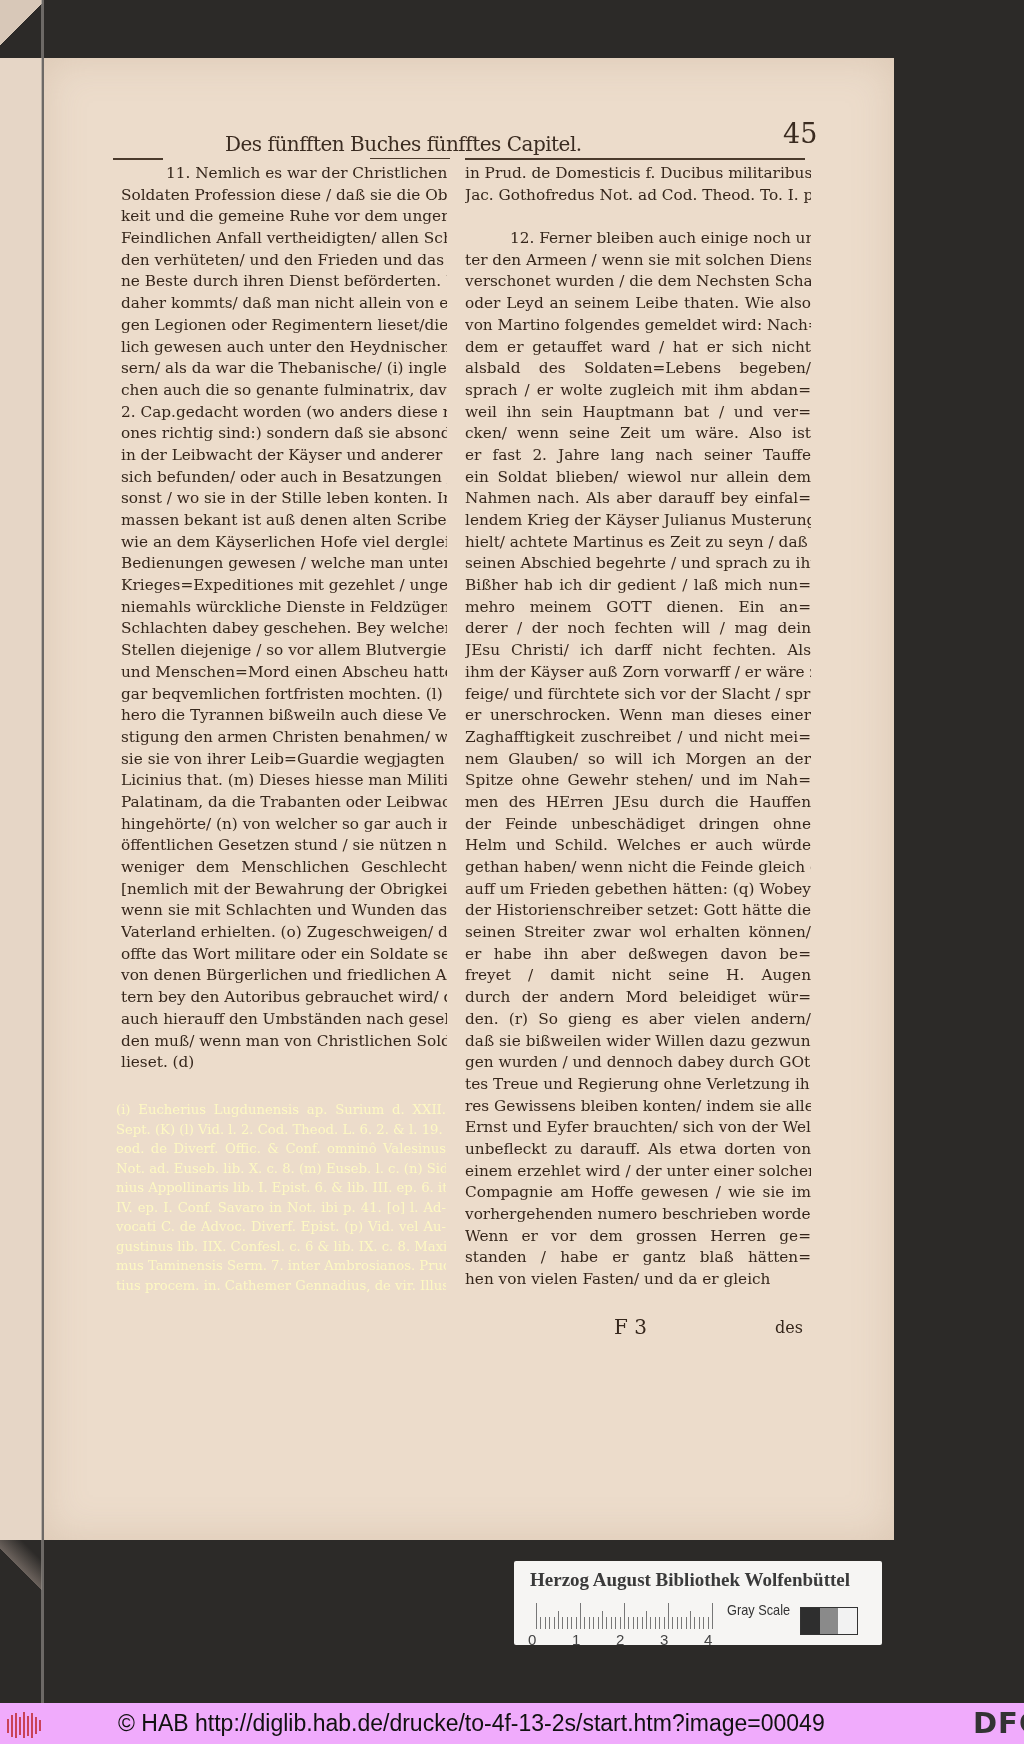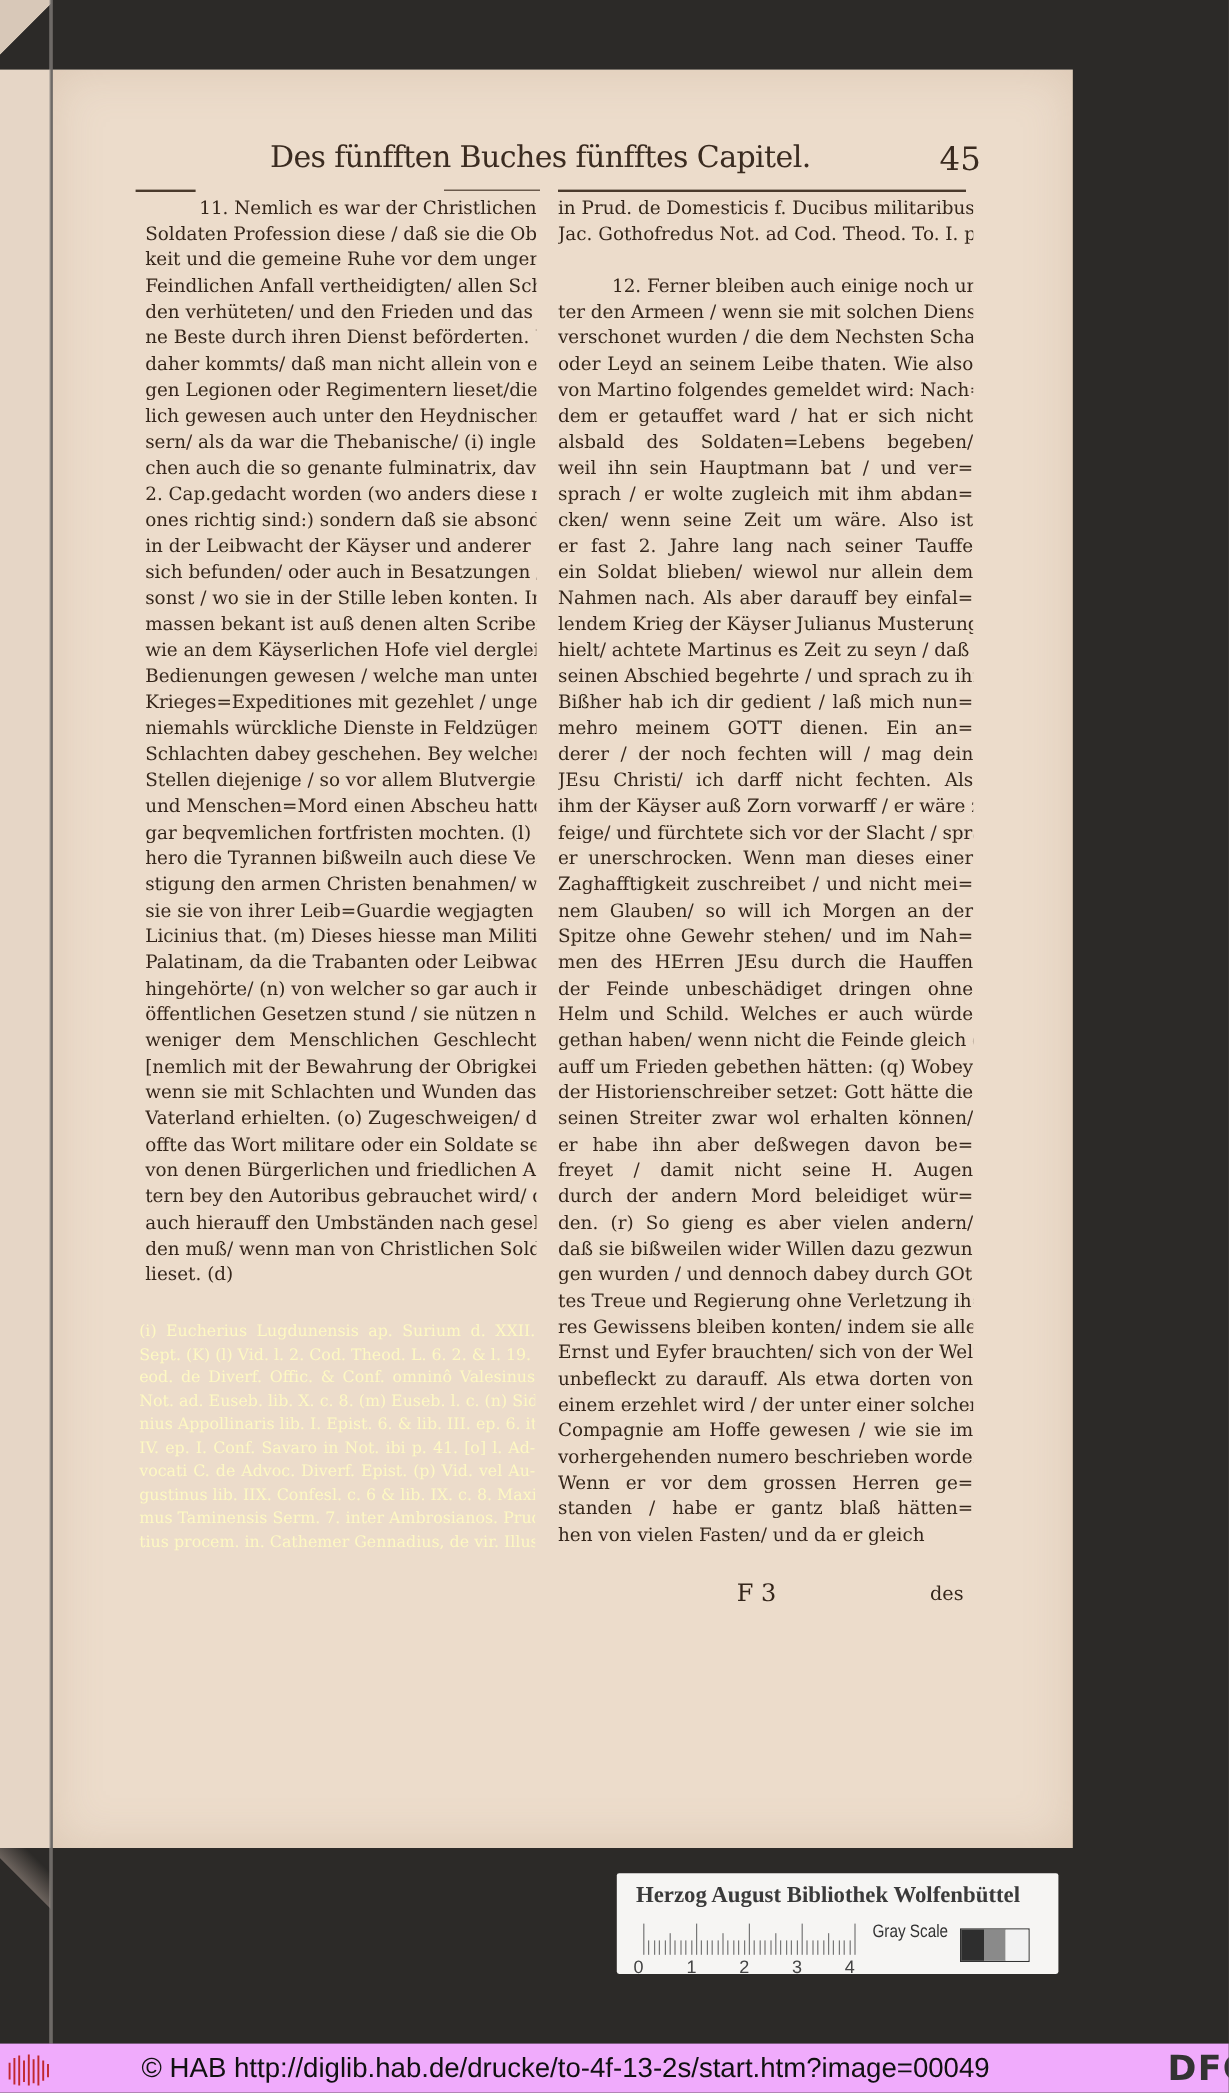--- a/index.html
+++ b/index.html
@@ -3,21 +3,21 @@
 <meta charset="utf-8">
 <style>
   html,body{margin:0;padding:0;}
   body{width:1024px;height:1744px;position:relative;overflow:hidden;background:#2b2827;font-family:"DejaVu Serif",serif;}
   .bg-dark{position:absolute;left:0;top:0;width:1024px;height:1703px;background:#2c2a28;}
   .left-leaf{position:absolute;left:0;top:58px;width:42px;height:1482px;background:#e6d6c6;}
   .left-leaf-top{position:absolute;left:0;top:0;width:42px;height:58px;background:linear-gradient(135deg,#d8c8b8 0%,#d8c8b8 45%,#2c2a28 46%);}
   .left-leaf-bot{position:absolute;left:0;top:1540px;width:42px;height:60px;background:linear-gradient(45deg,#2c2a28 0%,#2c2a28 50%,#6b625c 51%,#2c2a28 80%);}
   .gutter-line{position:absolute;left:41px;top:0;width:3px;height:1703px;background:#9a9490;opacity:.6;}
   .page{position:absolute;left:44px;top:58px;width:850px;height:1482px;background:#ecdccb;box-shadow:inset 0 0 40px rgba(170,140,110,.25);}
-  .running-head{position:absolute;left:225px;top:116px;font-family:"DejaVu Serif",serif;font-size:25px;color:#3a2b20;letter-spacing:-.5px;}
+  .running-head{position:absolute;left:225px;top:132px;font-family:"DejaVu Serif",serif;font-size:20px;color:#3a2b20;letter-spacing:-.5px;}
   .page-num{position:absolute;left:783px;top:118px;font-size:27px;color:#3a2b20;}
   .rule{position:absolute;height:2px;background:#4a3a2c;}
   .col{position:absolute;color:#35261b;font-family:"DejaVu Serif",serif;}
   .col-left{left:121px;top:163px;width:326px;}
   .col-right{left:465px;top:163px;width:346px;}
   .line{font-size:15.3px;line-height:21.7px;white-space:nowrap;overflow:hidden;text-align:justify;text-align-last:justify;height:21.7px;}
   .line.last{text-align-last:left;}
   .line.indent{padding-left:45px;}
   .notes{position:absolute;left:116px;top:1100px;width:330px;color:#fef9c3;}
   .note{font-size:13.2px;line-height:19.5px;white-space:nowrap;overflow:hidden;text-align:justify;text-align-last:justify;height:19.5px;}
@@ -116,22 +116,22 @@
     <div class="line">in Prud. de Domesticis f. Ducibus militaribus  v.</div>
     <div class="line last">Jac. Gothofredus Not. ad Cod. Theod. To. I. p. 67</div>
     <div class="line last"></div>
     <div class="line indent">12.  Ferner bleiben auch einige noch un=</div>
     <div class="line">ter den Armeen / wenn sie mit solchen Diensten</div>
     <div class="line">verschonet wurden / die dem Nechsten Schaden</div>
     <div class="line">oder Leyd an seinem Leibe thaten.  Wie also</div>
     <div class="line">von Martino folgendes gemeldet wird:  Nach=</div>
     <div class="line">dem er getauffet ward / hat er sich nicht</div>
     <div class="line">alsbald des Soldaten=Lebens begeben/</div>
+    <div class="line">sprach / er wolte zugleich mit ihm abdan=</div>
     <div class="line">weil ihn sein Hauptmann bat / und ver=</div>
-    <div class="line">sprach / er wolte zugleich mit ihm abdan=</div>
     <div class="line">cken/ wenn seine Zeit um wäre.  Also ist</div>
     <div class="line">er fast 2. Jahre lang nach seiner Tauffe</div>
     <div class="line">ein Soldat blieben/ wiewol nur allein dem</div>
     <div class="line">Nahmen nach.  Als aber darauff bey einfal=</div>
     <div class="line">lendem Krieg der Käyser Julianus Musterung</div>
     <div class="line">hielt/ achtete Martinus es Zeit zu seyn / daß er</div>
     <div class="line">seinen Abschied begehrte / und sprach zu ihm:</div>
     <div class="line">Bißher hab ich dir gedient / laß mich nun=</div>
     <div class="line">mehro meinem GOTT dienen.  Ein an=</div>
     <div class="line">derer / der noch fechten will / mag dein</div>

